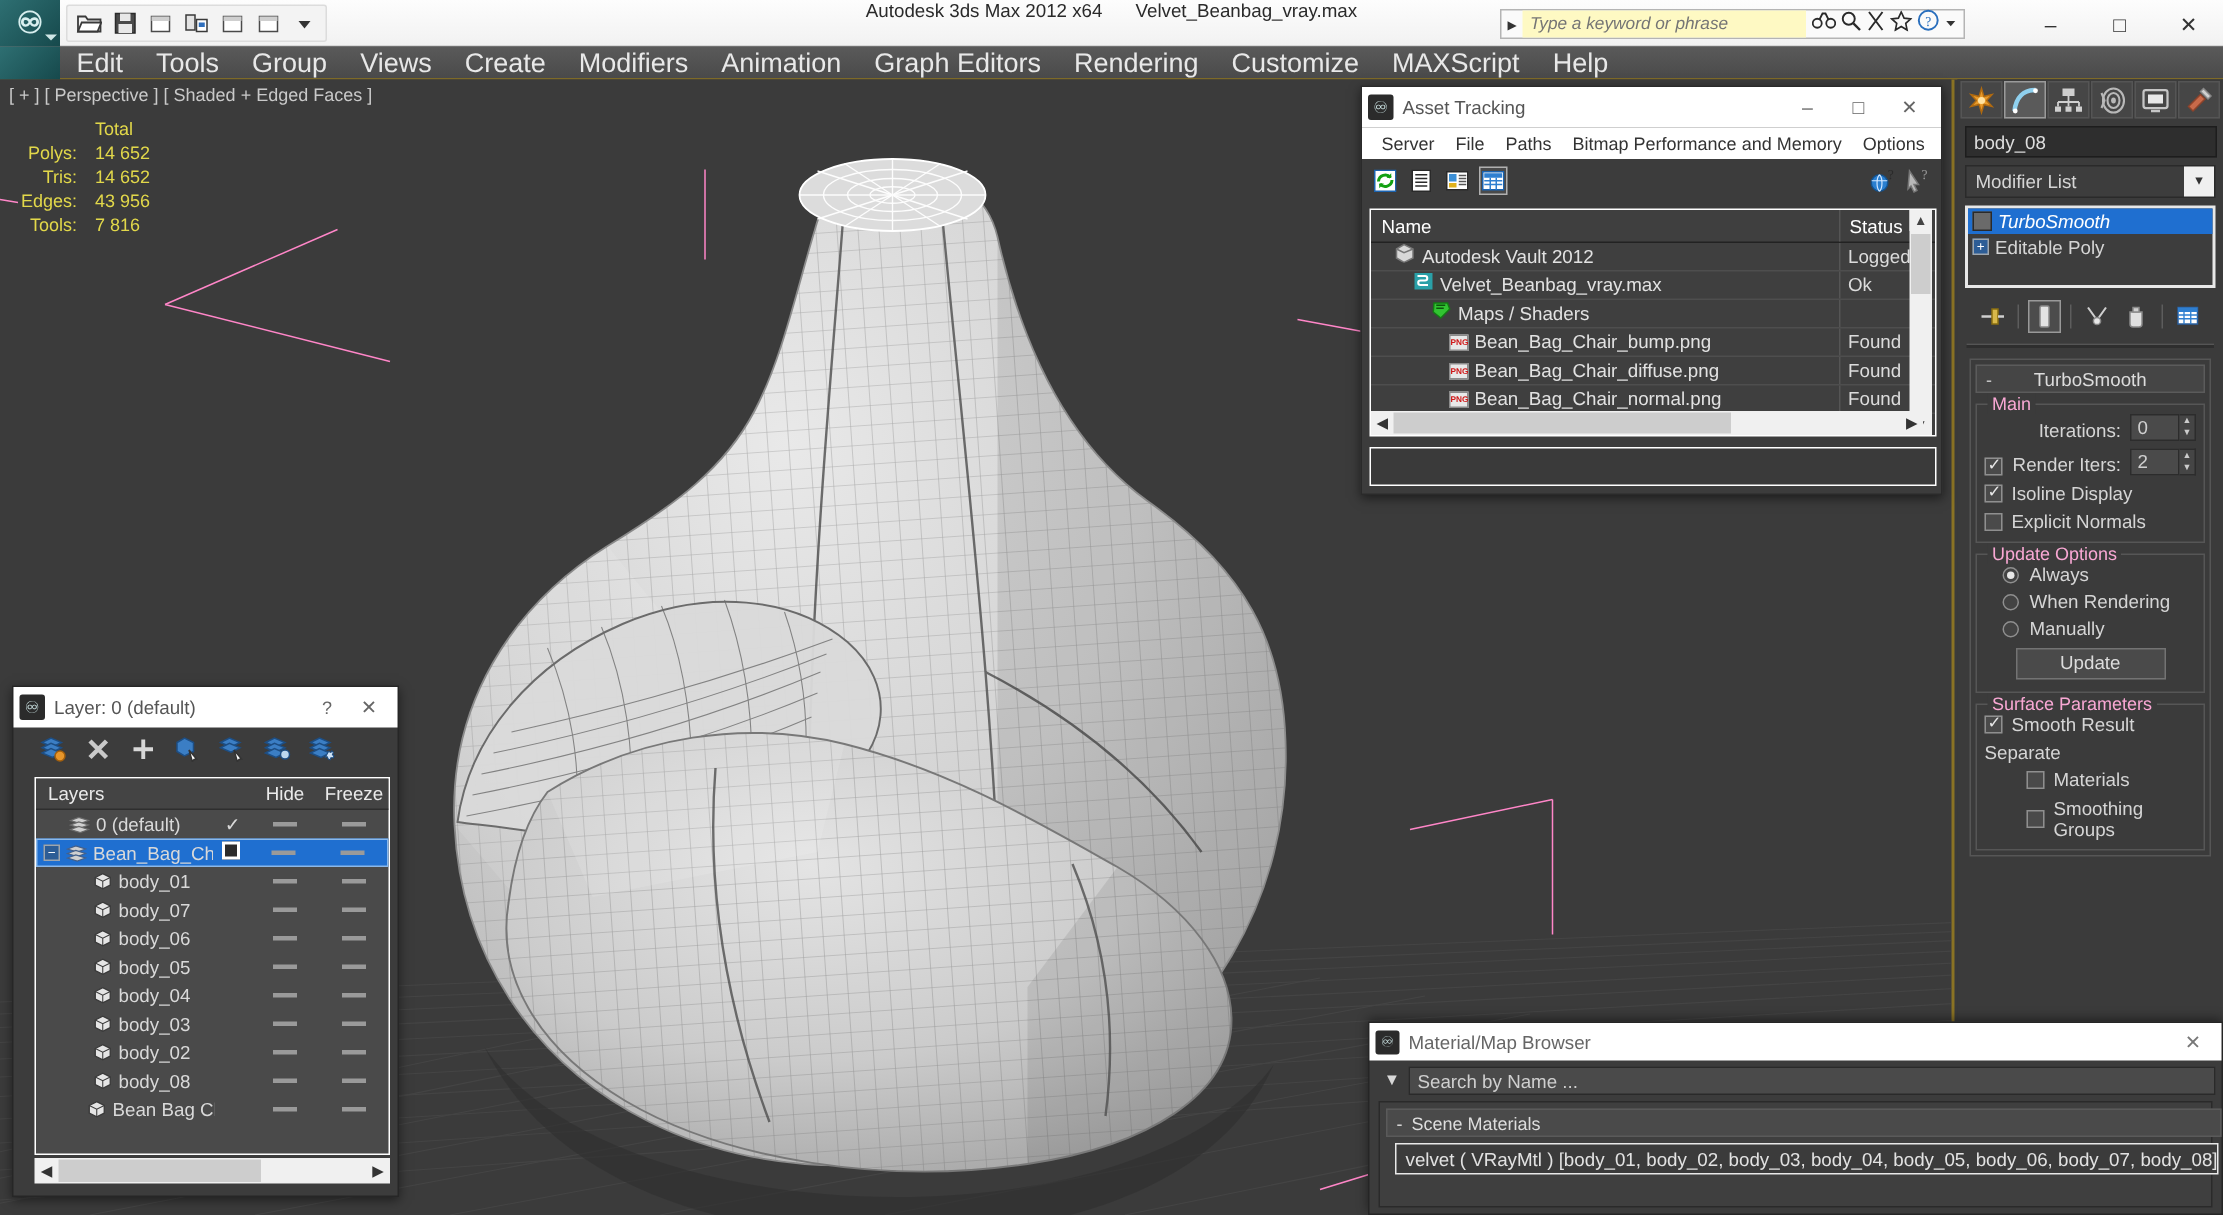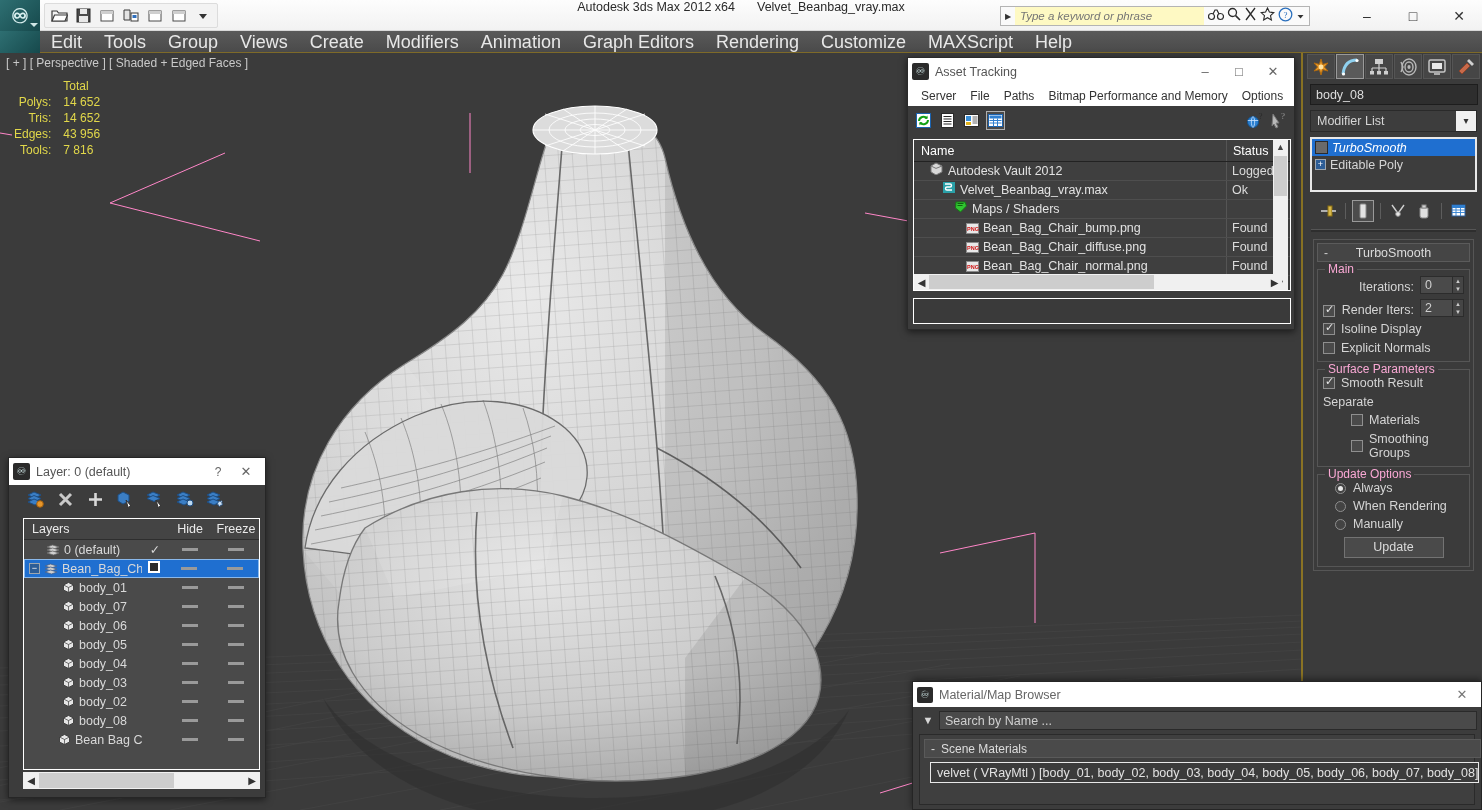--- a/index.html
+++ b/index.html
@@ -822,51 +822,51 @@
         <span class="box on"></span>
         <span>Isoline Display</span>
       </div>
       <div class="chk" style="margin-bottom:0">
         <span class="box"></span>
         <span>Explicit Normals</span>
       </div>
     </div>
 
     <div class="grp">
+      <div class="gt">Update Options</div>
+      <div class="rad">
+        <span class="circ on"></span>
+        <span>Always</span>
+      </div>
+      <div class="rad">
+        <span class="circ"></span>
+        <span>When Rendering</span>
+      </div>
+      <div class="rad">
+        <span class="circ"></span>
+        <span>Manually</span>
+      </div>
+      <div id="updbtn">Update</div>
+    </div>
+
+    <div class="grp">
       <div class="gt">Surface Parameters</div>
       <div class="chk">
         <span class="box on"></span>
         <span>Smooth Result</span>
       </div>
       <div style="font-size:12.5px;color:#d5d5d5;margin-bottom:4px">Separate</div>
       <div class="chk" style="padding-left:28px">
         <span class="box"></span>
         <span>Materials</span>
       </div>
       <div class="chk" style="padding-left:28px;margin-bottom:0">
         <span class="box"></span>
         <span>Smoothing Groups</span>
       </div>
-    </div>
-
-    <div class="grp">
-      <div class="gt">Update Options</div>
-      <div class="rad">
-        <span class="circ on"></span>
-        <span>Always</span>
-      </div>
-      <div class="rad">
-        <span class="circ"></span>
-        <span>When Rendering</span>
-      </div>
-      <div class="rad">
-        <span class="circ"></span>
-        <span>Manually</span>
-      </div>
-      <div id="updbtn">Update</div>
     </div>
   </div>
 </div>
 
 <div id="layerdlg">
   <div class="tbar">
     <div class="ic">♾</div>
     <div class="tt">Layer: 0 (default)</div>
     <div class="q">?</div>
     <div class="x">✕</div>

